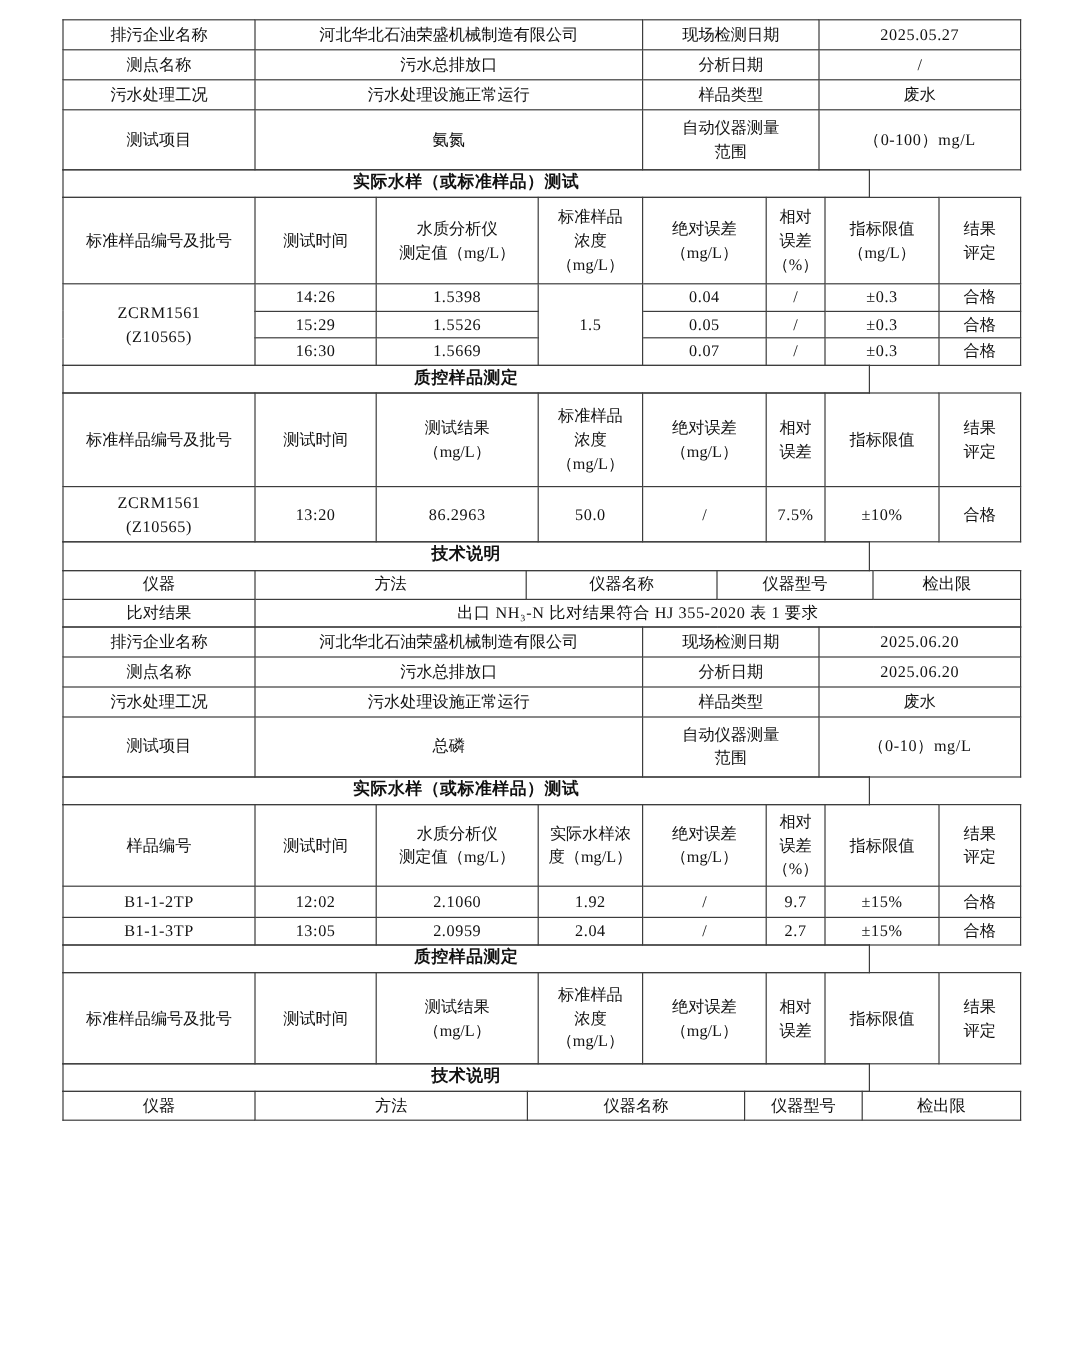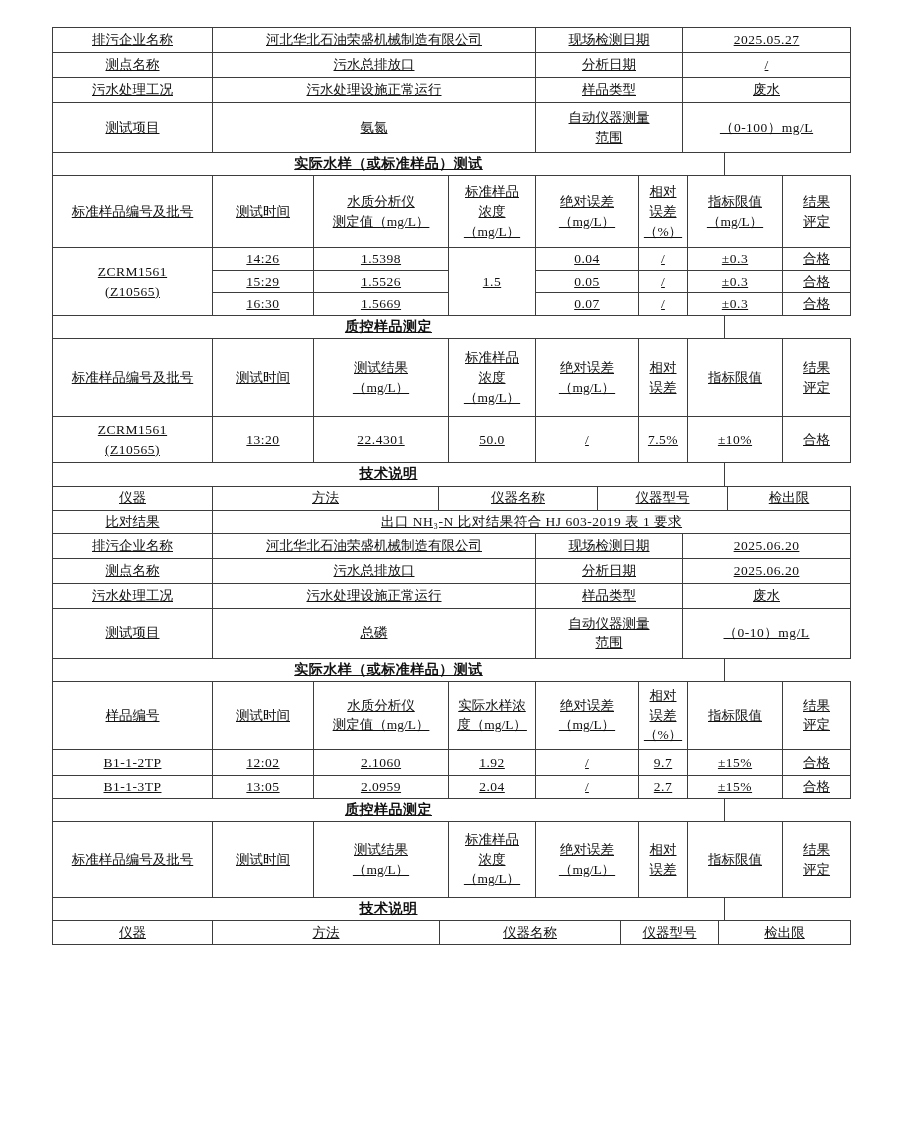--- a/index.html
+++ b/index.html
@@ -2,21 +2,21 @@
 <html><head>
 <meta charset="utf-8">
 <style>
   * { margin:0; padding:0; box-sizing:border-box; }
   html,body { background:#ffffff; }
   body {
     width:900px; height:1125px; position:relative;
     font-family:"Liberation Serif","DejaVu Serif",serif;
     color:#111111;
   }
-  .doc { position:absolute; left:52px; top:27px; width:798px;text-decoration:underline; }
+  .doc { position:absolute; left:52px; top:16px; width:798px; }
   table {
     border-collapse:collapse; table-layout:fixed; width:673px;
     margin-top:-1px;
   }
   table.first { margin-top:0; }
   td {
     border:1px solid #3d3d3d;
     text-align:center; vertical-align:middle;
     font-size:13.5px; font-weight:normal;
     padding:1px 2px; line-height:1.45;
@@ -168,21 +168,21 @@
       <td class="pre">相对
 误差</td>
       <td>指标限值</td>
       <td class="pre">结果
 评定</td>
     </tr>
     <tr style="height:46px">
       <td class="pre num">ZCRM1561
 (Z10565)</td>
       <td class="num">13:20</td>
-      <td class="num">22.4301</td>
+      <td class="num">86.2963</td>
       <td class="num">50.0</td>
       <td>/</td>
       <td class="num">7.5%</td>
       <td class="num">±10%</td>
       <td>合格</td>
     </tr>
   </tbody>
     </table>
 
   <table class="band">
@@ -204,21 +204,21 @@
     <tbody>
         <tr style="height:24px">
       <td>仪器</td>
       <td>方法</td>
       <td>仪器名称</td>
       <td>仪器型号</td>
       <td>检出限</td>
     </tr>
     <tr style="height:23px">
       <td>比对结果</td>
-      <td colspan="4" class="num">出口 NH₃-N 比对结果符合 HJ 603-2019 表 1 要求</td>
+      <td colspan="4" class="num">出口 NH₃-N 比对结果符合 HJ 355-2020 表 1 要求</td>
     </tr>
   </tbody>
     </table>
 
   <table>
     <colgroup>
         <col style="width:160px">
         <col style="width:323px">
         <col style="width:147px">
         <col style="width:168px">

